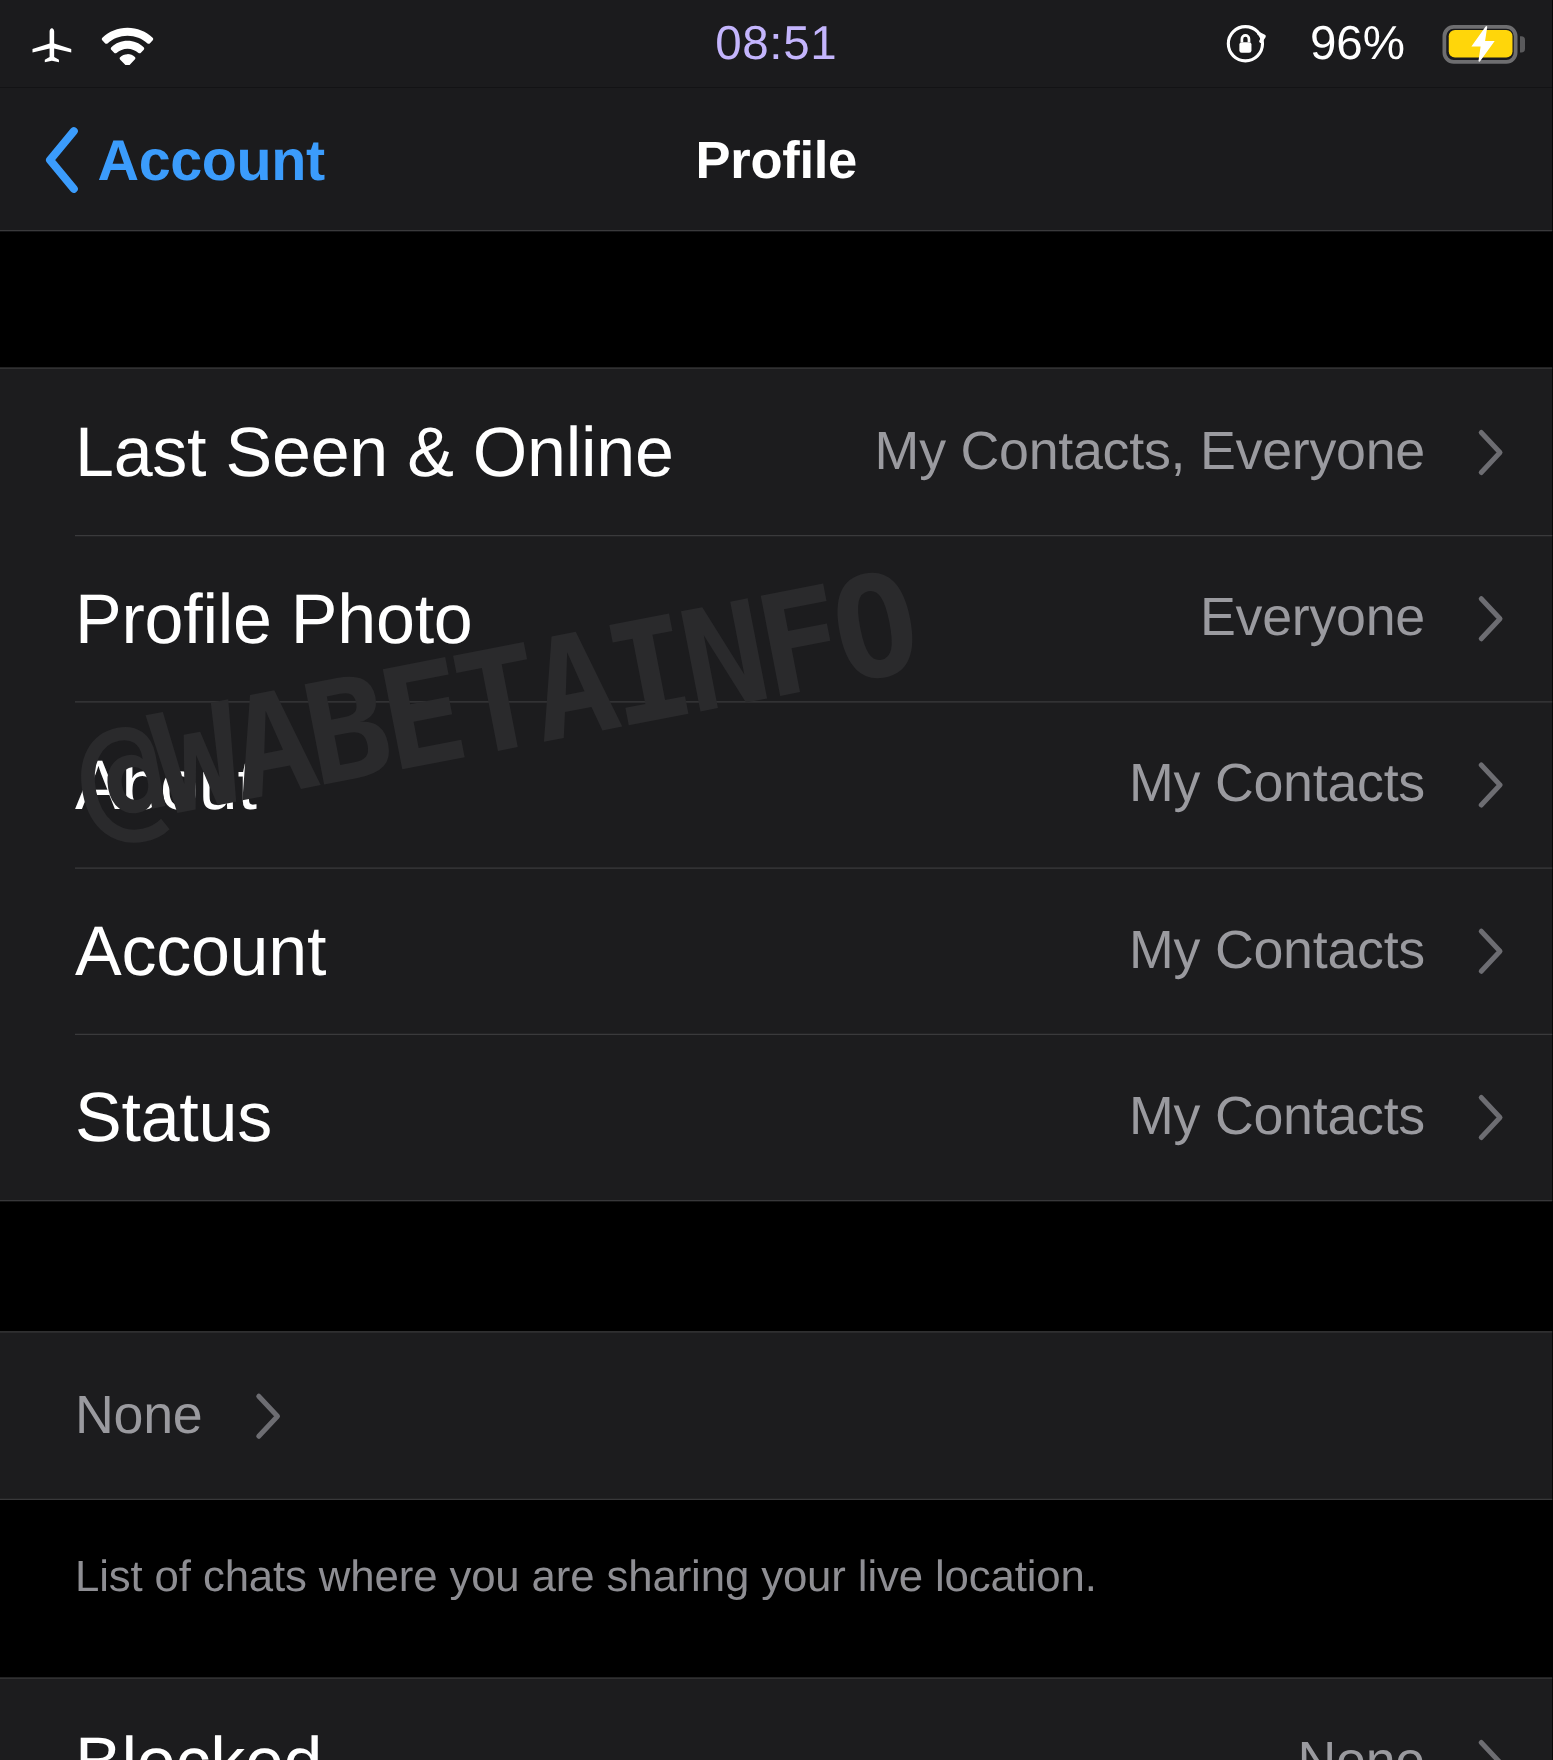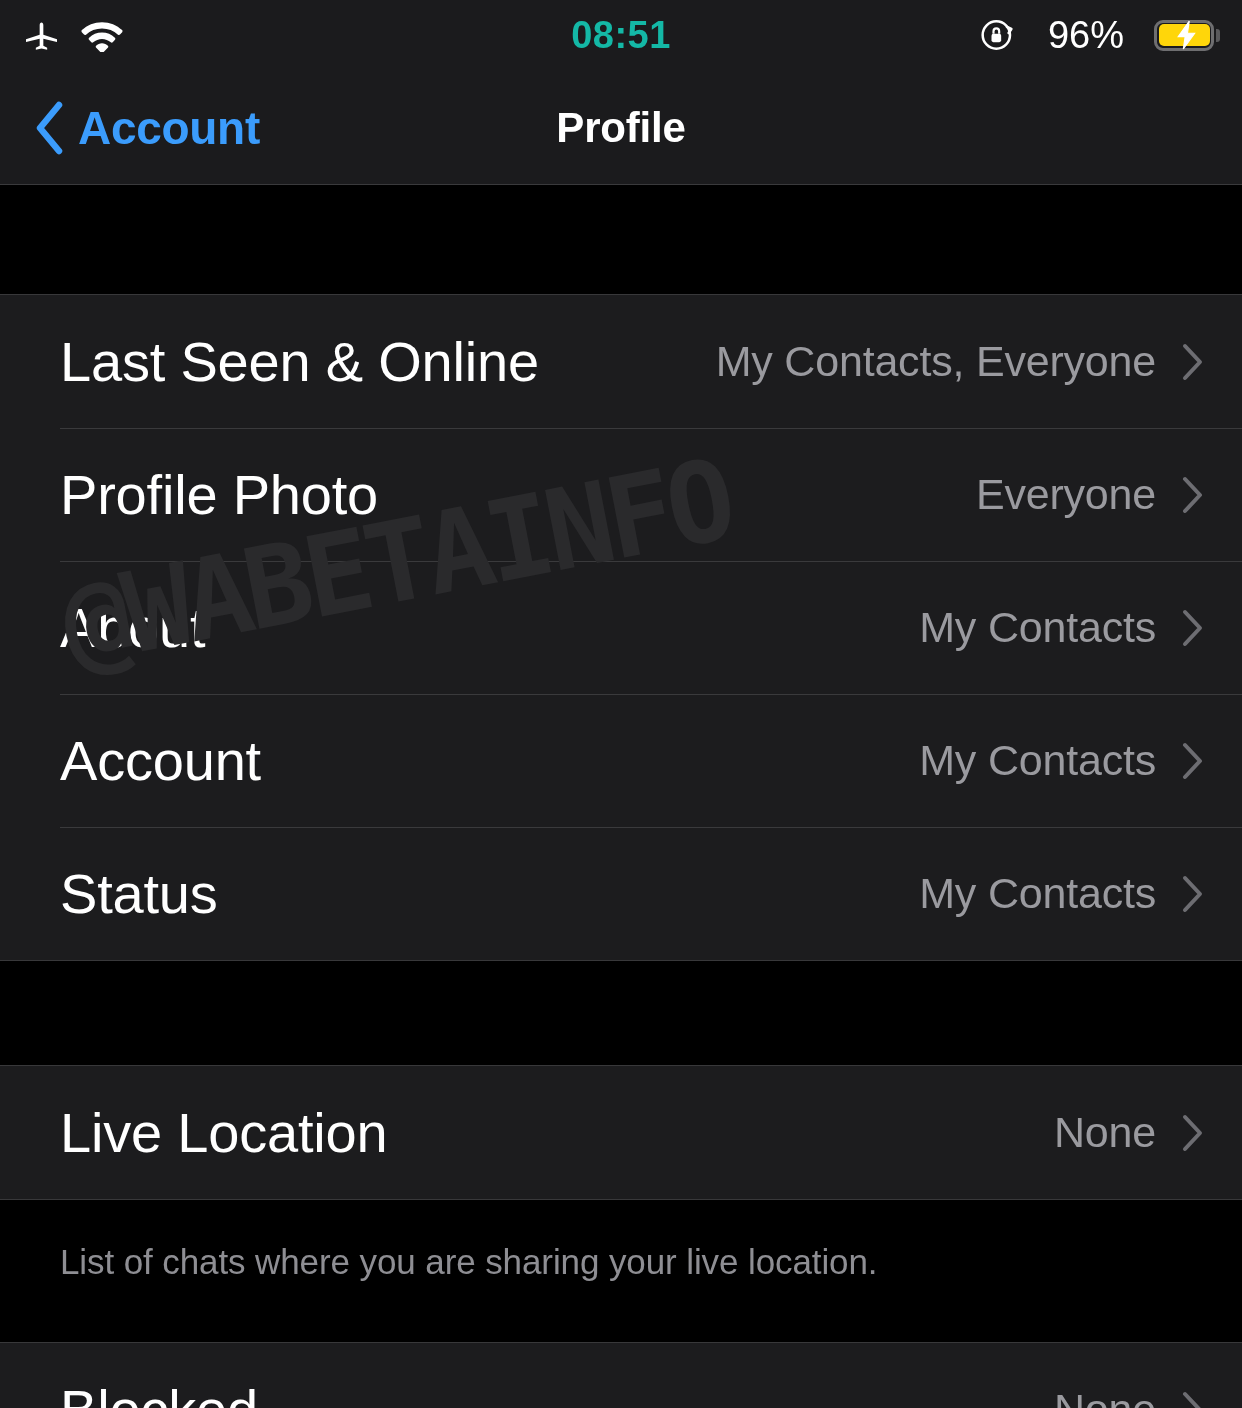--- a/index.html
+++ b/index.html
@@ -13,21 +13,21 @@
 
   
   .statusbar{
     position:relative; height:70px; background:#1b1b1d;
     display:flex; align-items:center;
   }
   .sb-left{ position:absolute; left:22px; top:0; height:70px; display:flex; align-items:center; gap:18px; }
   .sb-center{ position:absolute; left:0; right:0; top:0; height:70px;
               display:flex; align-items:center; justify-content:center; }
   .sb-right{ position:absolute; right:22px; top:0; height:70px; display:flex; align-items:center; gap:30px; }
-  .sb-time{ color:#14b8a6; font-size:38px; font-weight:700; letter-spacing:0.5px; }
+  .sb-time{ color:#c4b5fd; font-size:38px; font-weight:400; letter-spacing:0.5px; }
   .sb-pct{ color:#fff; font-size:38px; font-weight:500; letter-spacing:0px; }
   .icon-svg{ display:block; }
 
   
   .battery{ position:relative; width:66px; height:32px; display:flex; align-items:center; }
   .batt-body{
     width:60px; height:31px; border:3px solid #6e6e70; border-radius:9px;
     position:relative; overflow:hidden; background:transparent;
   }
   .batt-fill{ position:absolute; left:1.5px; top:1.5px; bottom:1.5px; width:95%;
@@ -55,21 +55,21 @@
   .gap{ background:#000; width:100%; }
   .section{ background:#1c1c1e; width:100%; border-top:1px solid #38383a; border-bottom:1px solid #38383a; position:relative; }
   .row{
     position:relative; height:133px; display:flex; align-items:center;
     padding-left:60px; padding-right:38px; cursor:pointer;
   }
   .row + .row::before{
     content:""; position:absolute; left:60px; right:0; top:0; height:1px; background:#3a3a3c;
   }
   .row-label{ color:#ffffff; font-size:56px; font-weight:400; letter-spacing:-0.2px; flex:1 1 auto; }
-  .row-value{ color:#9a9a9f; font-size:43px; font-weight:400; letter-spacing:-0.2px; margin-right:26px; white-space:nowrap; }
+  .row-value{ color:#9a9a9f; font-size:43px; font-weight:400; letter-spacing:-0.2px; margin-right:42px; white-space:nowrap; }
   .chev{ width:22px; height:38px; flex:0 0 auto; }
 
   .footer-note{
     background:#000; color:#8e8e93; font-size:35px; letter-spacing:-0.1px;
     padding:42px 25px 0 60px; line-height:1.15;
   }
 
   
   .watermark{
     position:absolute; left:52px; top:268px;
@@ -187,21 +187,20 @@
           <path d="M3 3l15 16L3 35"></path>
         </svg>
     </div>
 
   </div>
 
   <div class="gap" style="height:104px"></div>
 
   <div class="section">
     <div class="row">
-      <span class="row-label">Live Location</span>
       <span class="row-value">None</span>
       <svg class="chev" viewBox="0 0 22 38" fill="none" stroke="#6d6d72" stroke-width="4" stroke-linecap="round" stroke-linejoin="round">
           <path d="M3 3l15 16L3 35"></path>
         </svg>
     </div>
   </div>
 
   <div class="footer-note">List of chats where you are sharing your live location.</div>
 
   <div class="gap" style="height:60px"></div>

